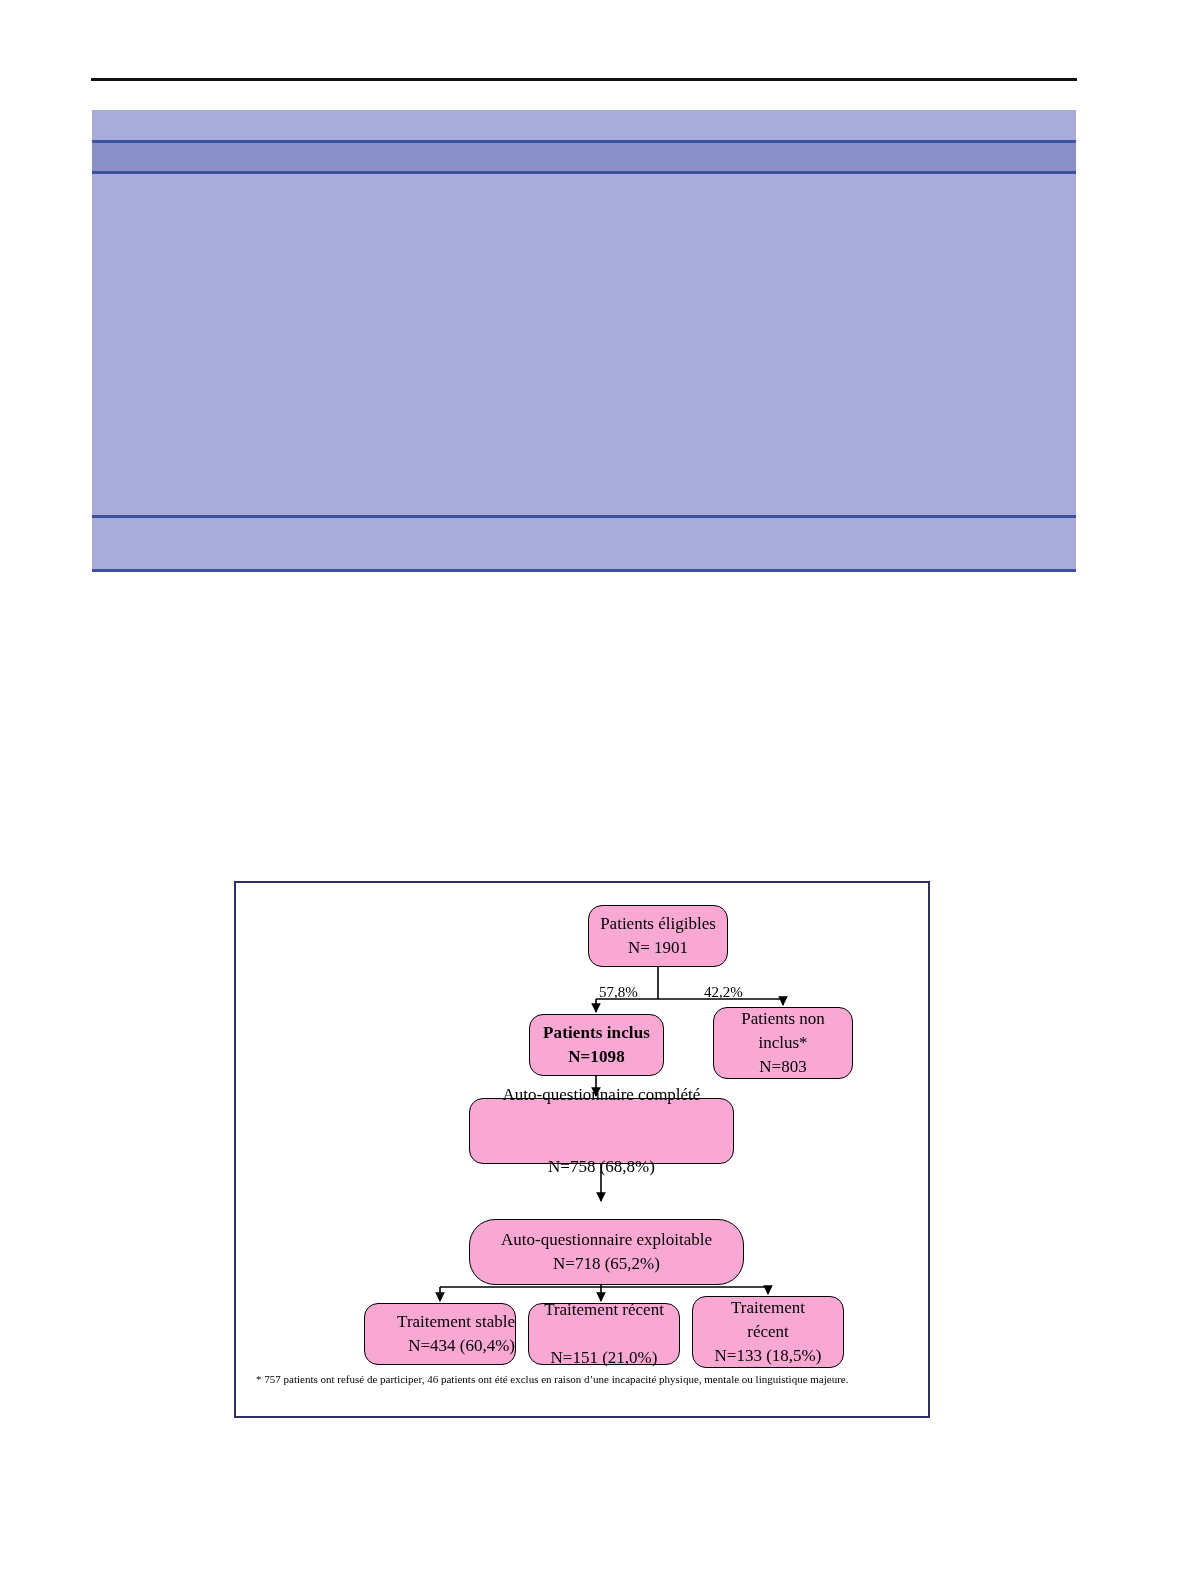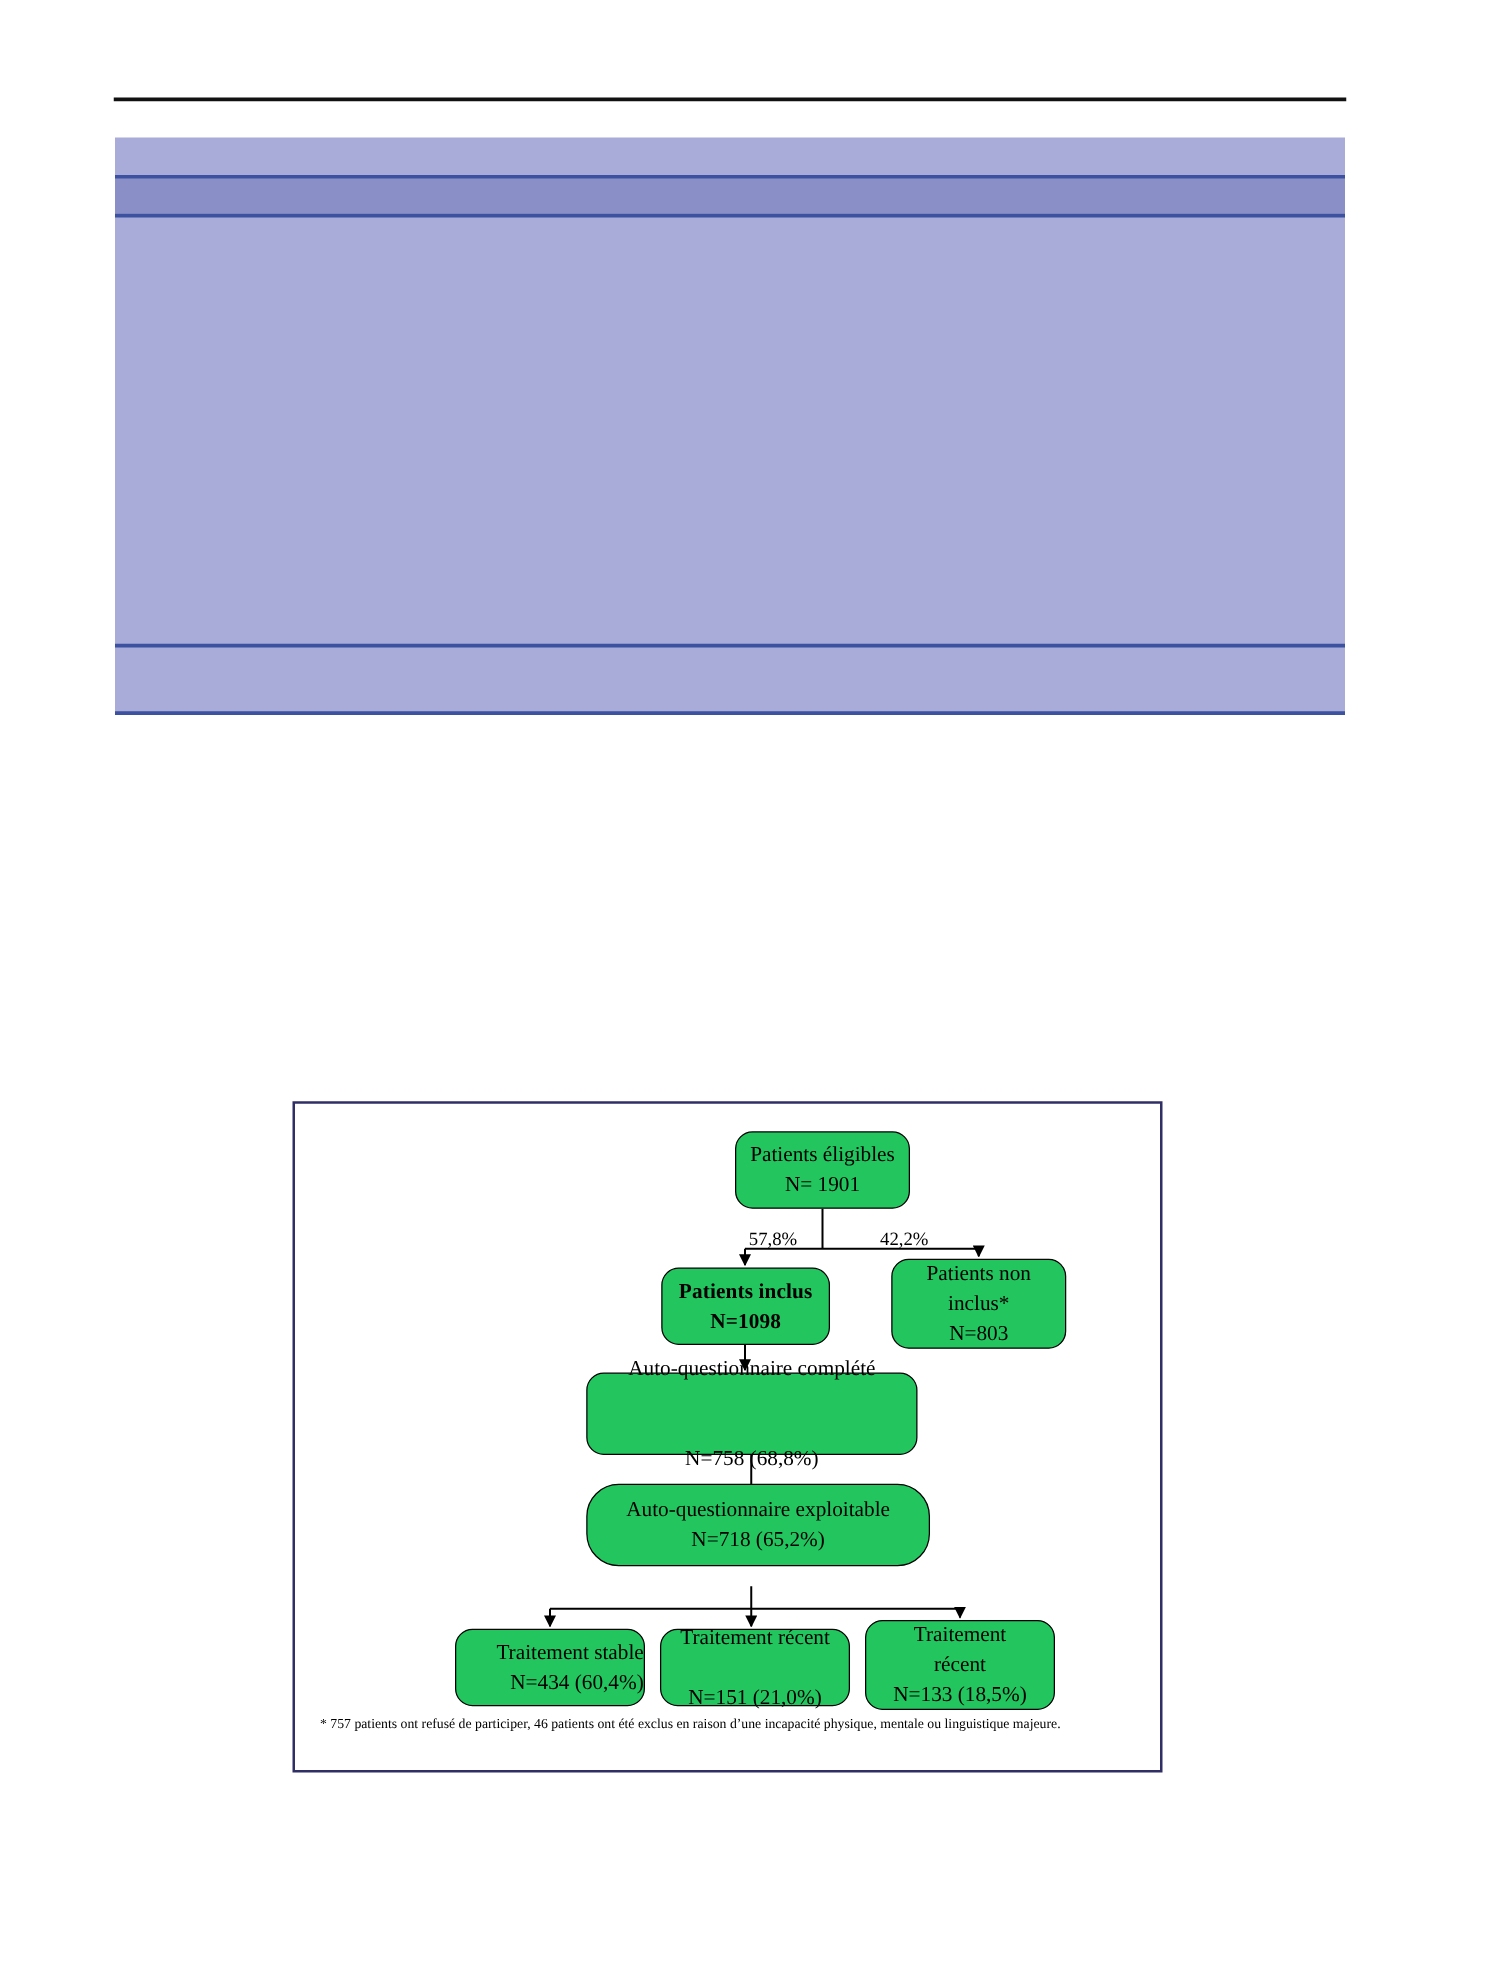--- a/index.html
+++ b/index.html
@@ -101,40 +101,40 @@
     width: 100%;
     height: 100%;
     pointer-events: none;
   }
 
   
   .fc-box {
     position: absolute;
     border: 1.6px solid #000000;
     border-radius: 14px;
-    background: #22c55e;
+    background: #f9a8d4;
     box-sizing: border-box;
     display: flex;
     flex-direction: column;
     align-items: center;
     justify-content: center;
     text-align: center;
     font-size: 17px;
     line-height: 1.42;
     font-family: "Liberation Serif", "DejaVu Serif", serif;
   }
   .fc-box .ln { display: block; white-space: nowrap; }
   .fc-box.bold { font-weight: bold; }
   .fc-box.bold .ln { letter-spacing: 0.1px; }
 
   #box-eligibles   { left: 352px; top: 22px;  width: 140px; height: 62px; }
   #box-inclus      { left: 293px; top: 131px; width: 135px; height: 62px; }
   #box-non-inclus  { left: 477px; top: 124px; width: 140px; height: 72px; }
   #box-complete    { left: 233px; top: 215px; width: 265px; height: 66px; gap: 48px; }
-  #box-exploitable { left: 233px; top: 304px; width: 275px; height: 66px; border-radius: 26px; }
+  #box-exploitable { left: 233px; top: 336px; width: 275px; height: 66px; border-radius: 26px; }
   #box-stable      { left: 128px; top: 420px; width: 152px; height: 62px; align-items: flex-end; }
   #box-recent      { left: 292px; top: 420px; width: 152px; height: 62px; gap: 24px; }
   #box-modifie     { left: 456px; top: 413px; width: 152px; height: 72px; }
 
   
   .fc-pct {
     position: absolute;
     font-size: 15px;
     font-family: "Liberation Serif", "DejaVu Serif", serif;
     white-space: nowrap;

